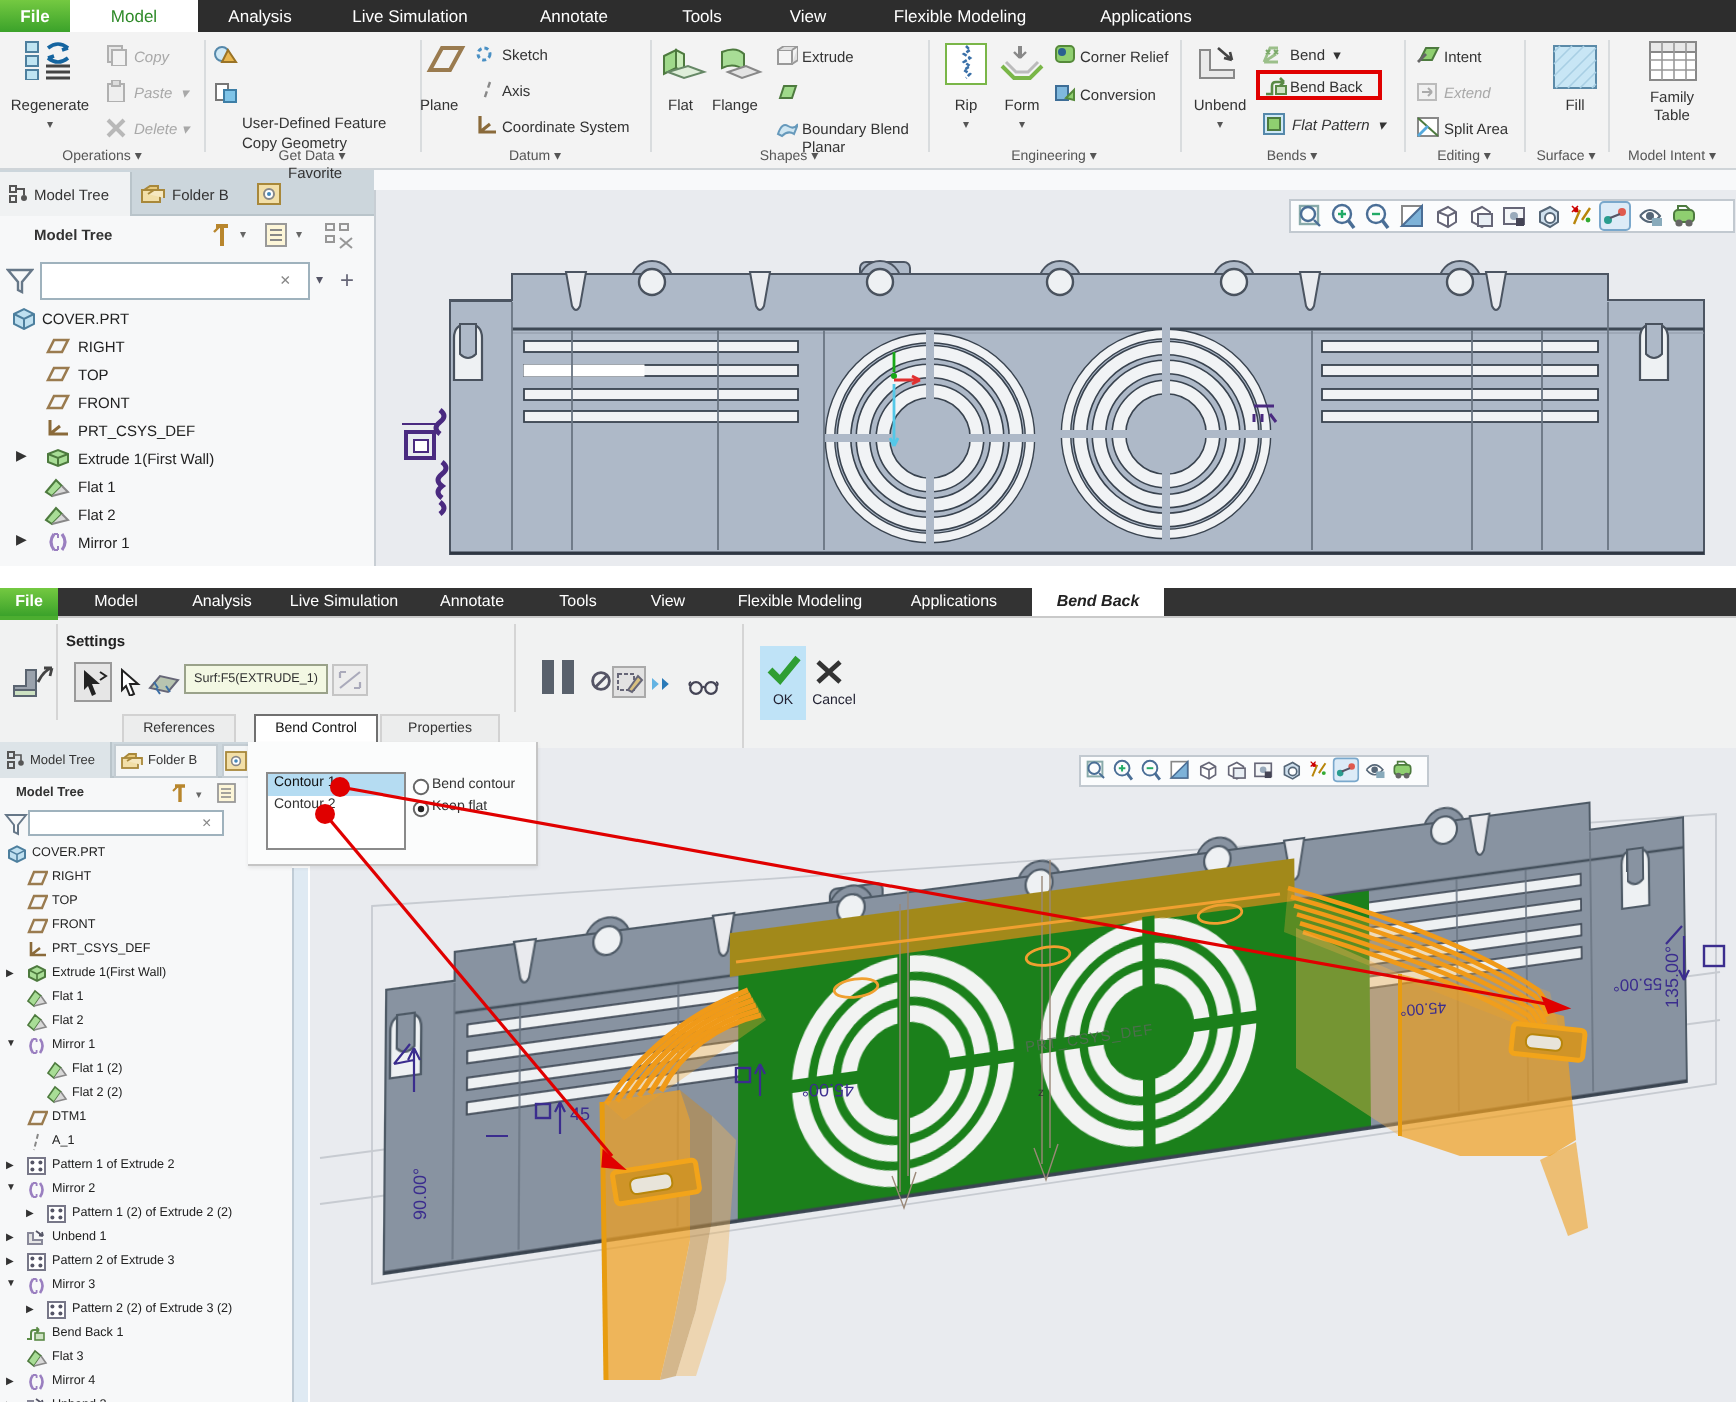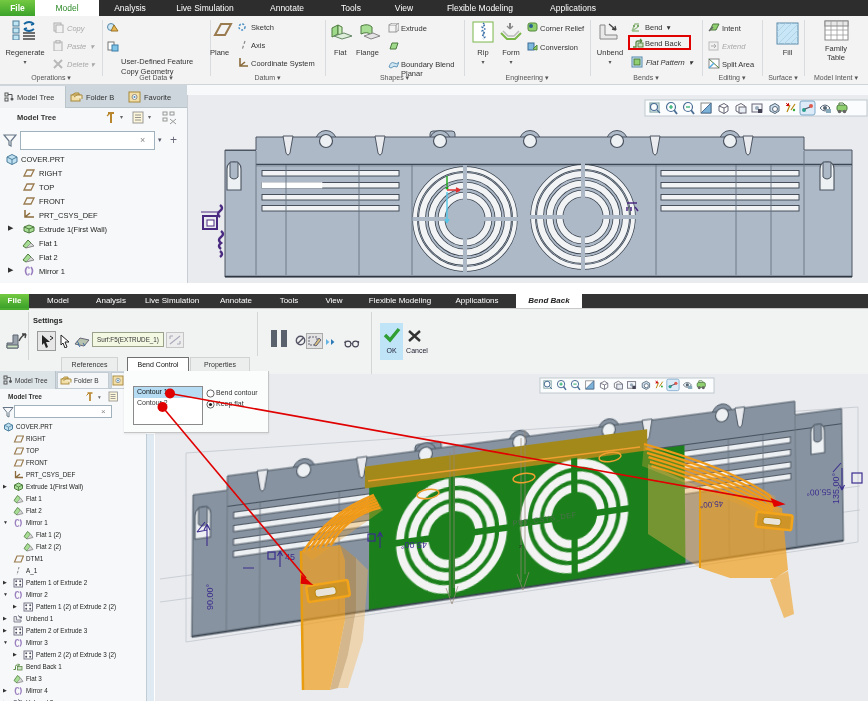--- a/index.html
+++ b/index.html
@@ -229,21 +229,21 @@
         <path d="M2 4 L5 2 L9 2 L9 4" fill="#e8c97a" stroke="#a8883a"></path>
         <rect x="1" y="4" width="9" height="6" fill="#f2dfa8" stroke="#a8883a"></rect>
         <path d="M4 6 L7 4 L12 4 L12 8" fill="#f6e8c0" stroke="#a8883a"></path>
       </svg>
   <div class="ptab" style="left:86px;top:93px;width:36px;">Folder B</div>
   <svg class="abs" style="left:128px;top:91px;" width="13" height="12">
         <rect x="1" y="1" width="11" height="10" fill="#f2dfa8" stroke="#a8883a"></rect>
         <circle cx="6.5" cy="6" r="2.5" fill="#fff" stroke="#888"></circle>
         <circle cx="6.5" cy="6" r="1" fill="#4488bb"></circle>
       </svg>
-  <div class="ptab" style="left:144px;top:93px;width:40px;">Favorite</div>
+  <div class="ptab" style="left:144px;top:82px;width:40px;">Favorite</div>
 
   <div class="abs" style="left:0;top:108px;width:187px;height:22px;background:#f7f8f9;"></div>
   <div class="ptab" style="left:17px;top:113px;font-weight:bold;">Model Tree</div>
   <svg class="abs" style="left:104px;top:111px;" width="14" height="14">
         <path d="M7 2 L7 12 M4 2 L10 2" stroke="#b8862d" stroke-width="2"></path>
         <path d="M3 5 l3 -3" stroke="#b8862d" stroke-width="1.2"></path>
       </svg>
   <div class="ptab" style="left:120px;top:113px;font-size:6px;color:#666;">▾</div>
   <svg class="abs" style="left:132px;top:111px;" width="13" height="13">
         <rect x="1" y="1" width="10" height="11" fill="#fdf6d8" stroke="#999"></rect>

